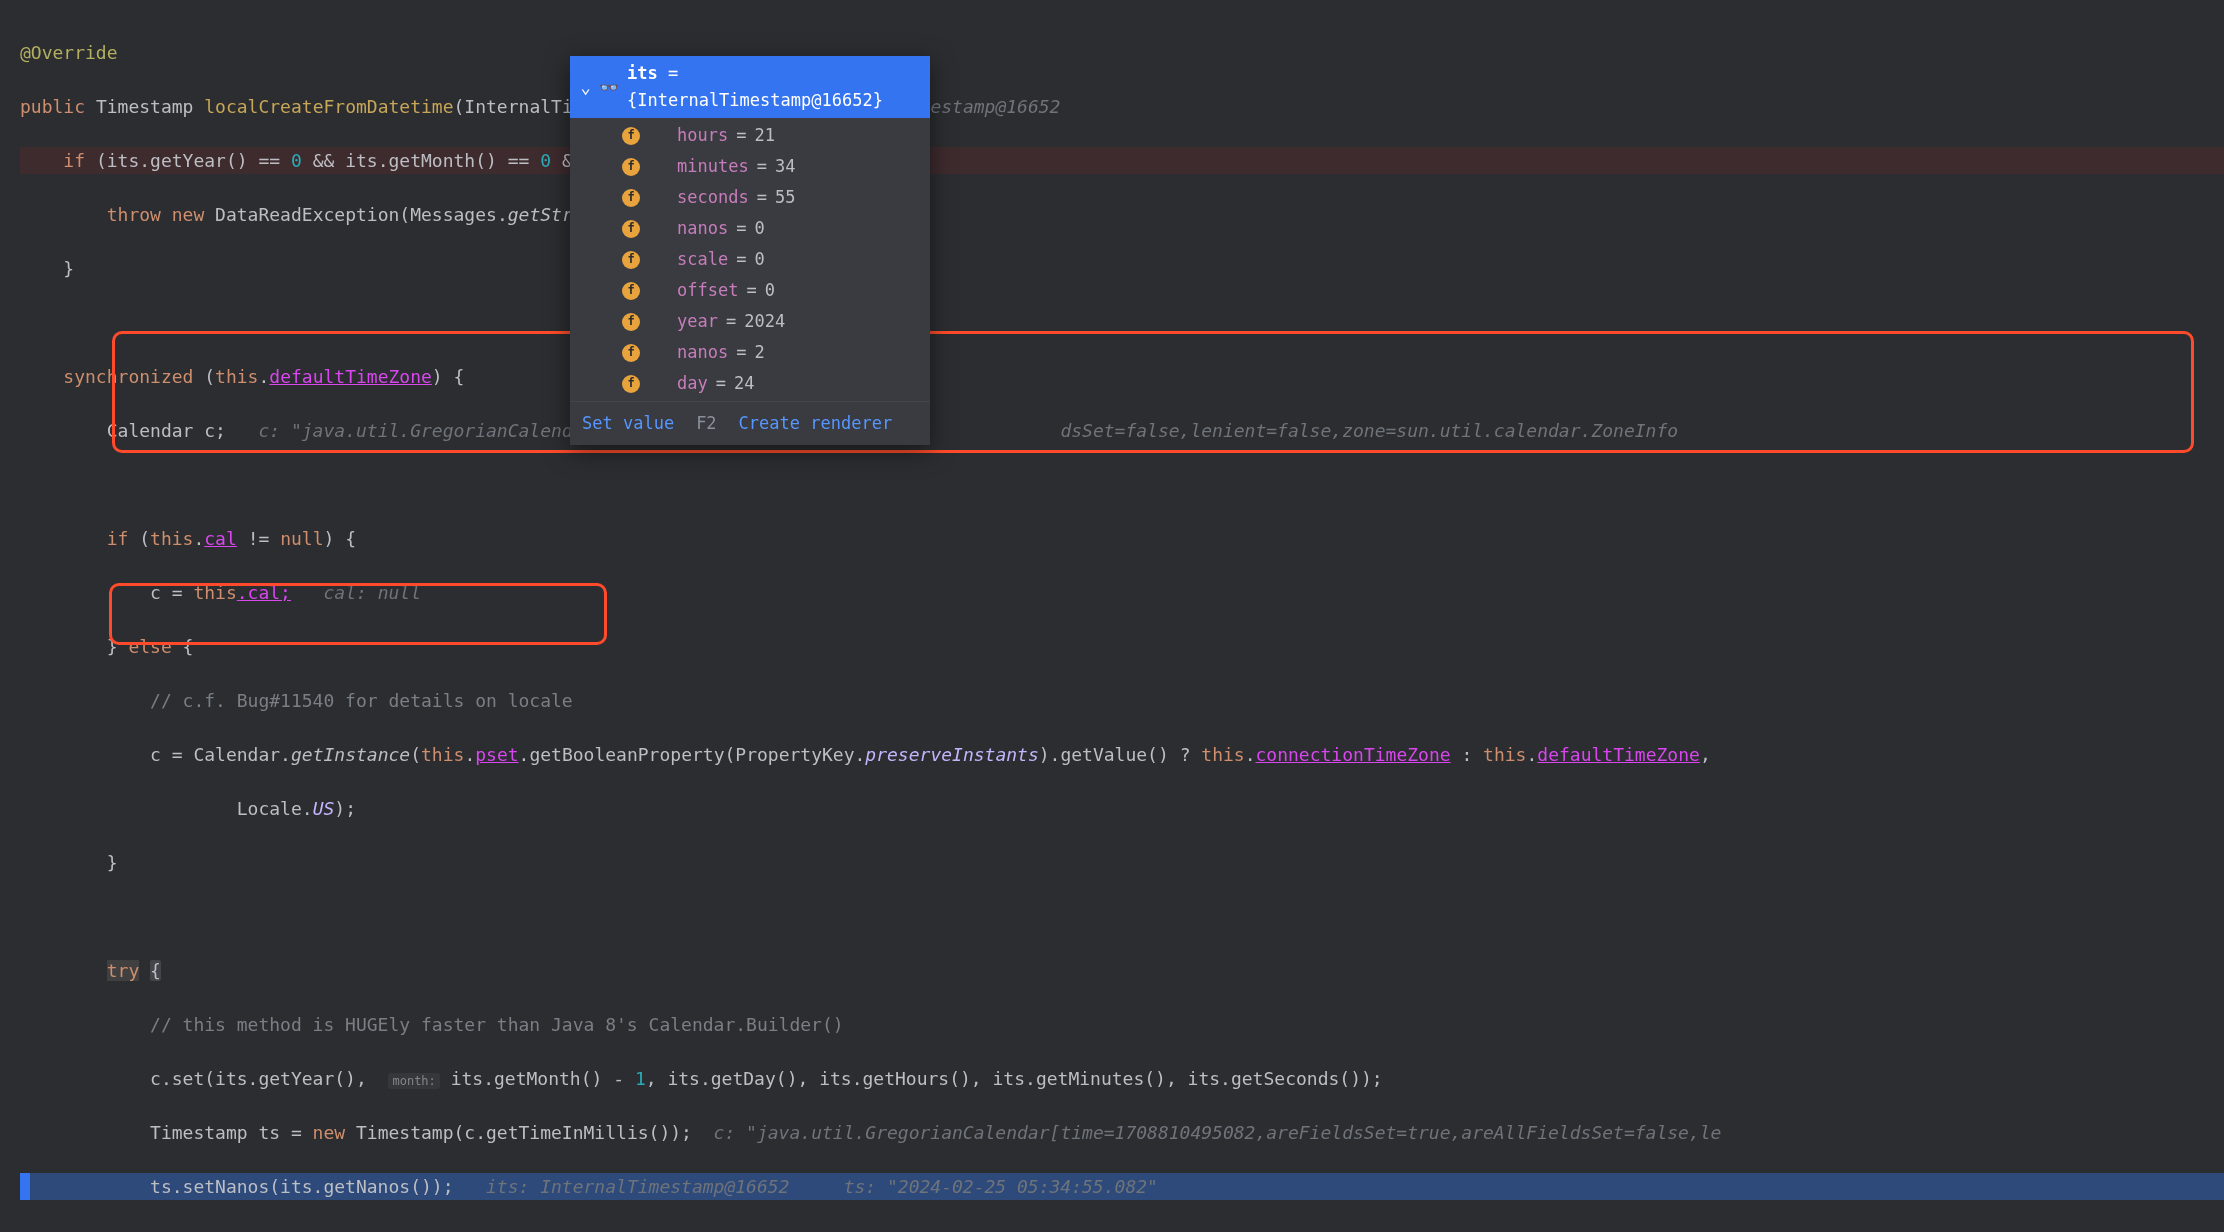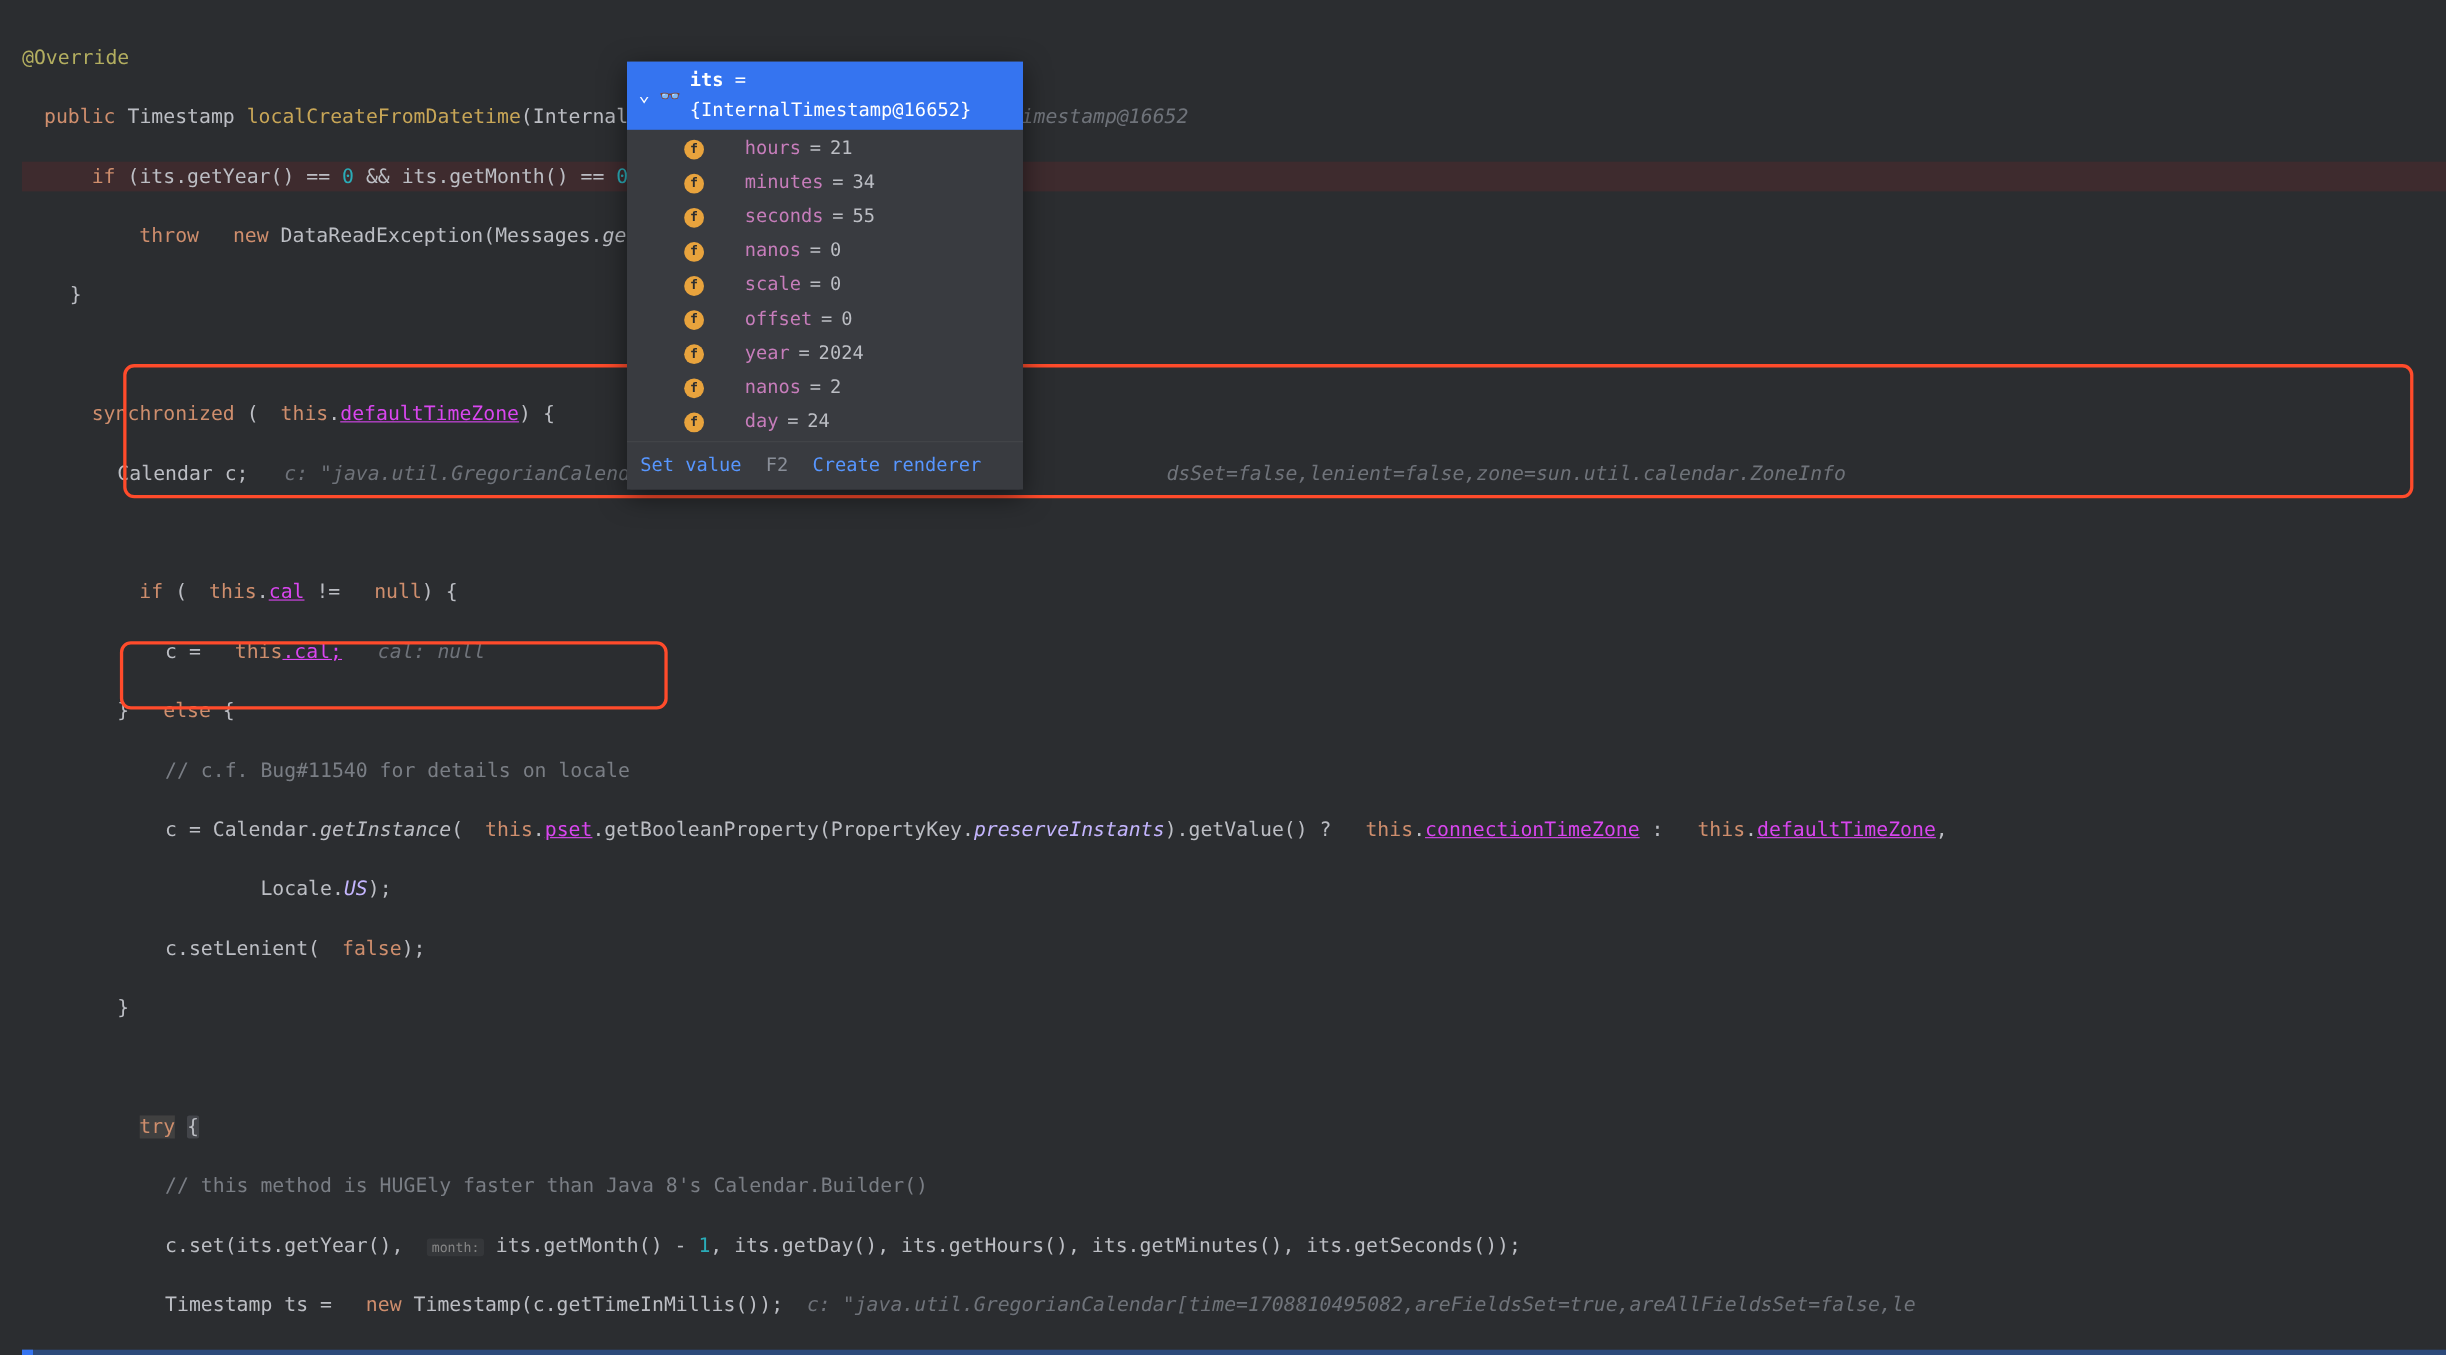--- a/index.html
+++ b/index.html
@@ -16,21 +16,21 @@
   }
   .editor {
     position: relative;
     padding: 12px 0 0 20px;
     white-space: pre;
   }
   .line {
     position: relative;
     height: 27px;
   }
-  .kw { color: #cf8e6d; margin-left: 20px; }
+  .kw { color: #cf8e6d; }
   .annotation { color: #b3ae60; }
   .type { color: #bcbec4; }
   .method-decl { color: #c8a657; }
   .field { color: #d946ef; text-decoration: underline; }
   .static-field { color: #c4b5fd; font-style: italic; }
   .static-method { color: #bcbec4; font-style: italic; }
   .num { color: #2aacb8; }
   .comment { color: #7a7e85; }
   .inline-hint { color: #6f737a; font-style: italic; }
   .paren { color: #bcbec4; }
@@ -167,21 +167,20 @@
 <div class="line"></div>
 <div class="line">    <span class="kw">synchronized</span> <span class="paren">(</span><span class="kw">this</span>.<span class="field">defaultTimeZone</span><span class="paren">) {</span></div>
 <div class="line">        <span>Calendar</span><span> c;</span>   <span class="inline-hint">c: "java.util.GregorianCalendar[time=17</span>                                   <span class="inline-hint">dsSet=false,lenient=false,zone=sun.util.calendar.ZoneInfo</span></div>
 <div class="line"></div>
 <div class="line">        <span class="kw">if</span> <span class="paren">(</span><span class="kw">this</span>.<span class="field">cal</span><span> != </span><span class="kw">null</span><span class="paren">) {</span></div>
 <div class="line">            <span>c = </span><span class="kw">this</span><span class="field">.cal;</span>   <span class="inline-hint">cal: null</span></div>
 <div class="line">        <span class="paren">}</span> <span class="kw">else</span> <span class="paren">{</span></div>
 <div class="line">            <span class="comment">// c.f. Bug#11540 for details on locale</span></div>
 <div class="line">            <span>c = </span><span>Calendar</span>.<span class="static-method">getInstance</span><span class="paren">(</span><span class="kw">this</span>.<span class="field">pset</span><span>.getBooleanProperty(PropertyKey.</span><span class="static-field">preserveInstants</span><span>).getValue() ? </span><span class="kw">this</span>.<span class="field">connectionTimeZone</span><span> : </span><span class="kw">this</span>.<span class="field">defaultTimeZone</span><span class="paren">,</span></div>
 <div class="line">                    <span>Locale</span>.<span class="static-field">US</span><span class="paren">);</span></div>
-<div class="line">            c.<span>setLenient</span><span class="paren">(</span><span class="kw">false</span><span class="paren">);</span></div>
 <div class="line">        <span class="paren">}</span></div>
 <div class="line"></div>
 <div class="line">        <span class="kw highlight-try">try</span> <span class="highlight-brace paren">{</span></div>
 <div class="line">            <span class="comment">// this method is HUGEly faster than Java 8's Calendar.Builder()</span></div>
 <div class="line">            <span>c.set(its.getYear(), </span> <span class="param-hint">month:</span><span> its.getMonth() - </span><span class="num">1</span><span>, its.getDay(), its.getHours(), its.getMinutes(), its.getSeconds());</span></div>
 <div class="line">            <span>Timestamp ts = </span><span class="kw">new</span><span> Timestamp(c.getTimeInMillis());</span>  <span class="inline-hint">c: "java.util.GregorianCalendar[time=1708810495082,areFieldsSet=true,areAllFieldsSet=false,le</span></div>
 <div class="line"><div class="exec-line"></div><div class="gutter-exec"></div>            <span>ts.setNanos(its.getNanos());</span>   <span class="inline-hint">its: InternalTimestamp@16652</span>     <span class="inline-hint">ts: "2024-02-25 05:34:55.082"</span></div>
 
 
 

